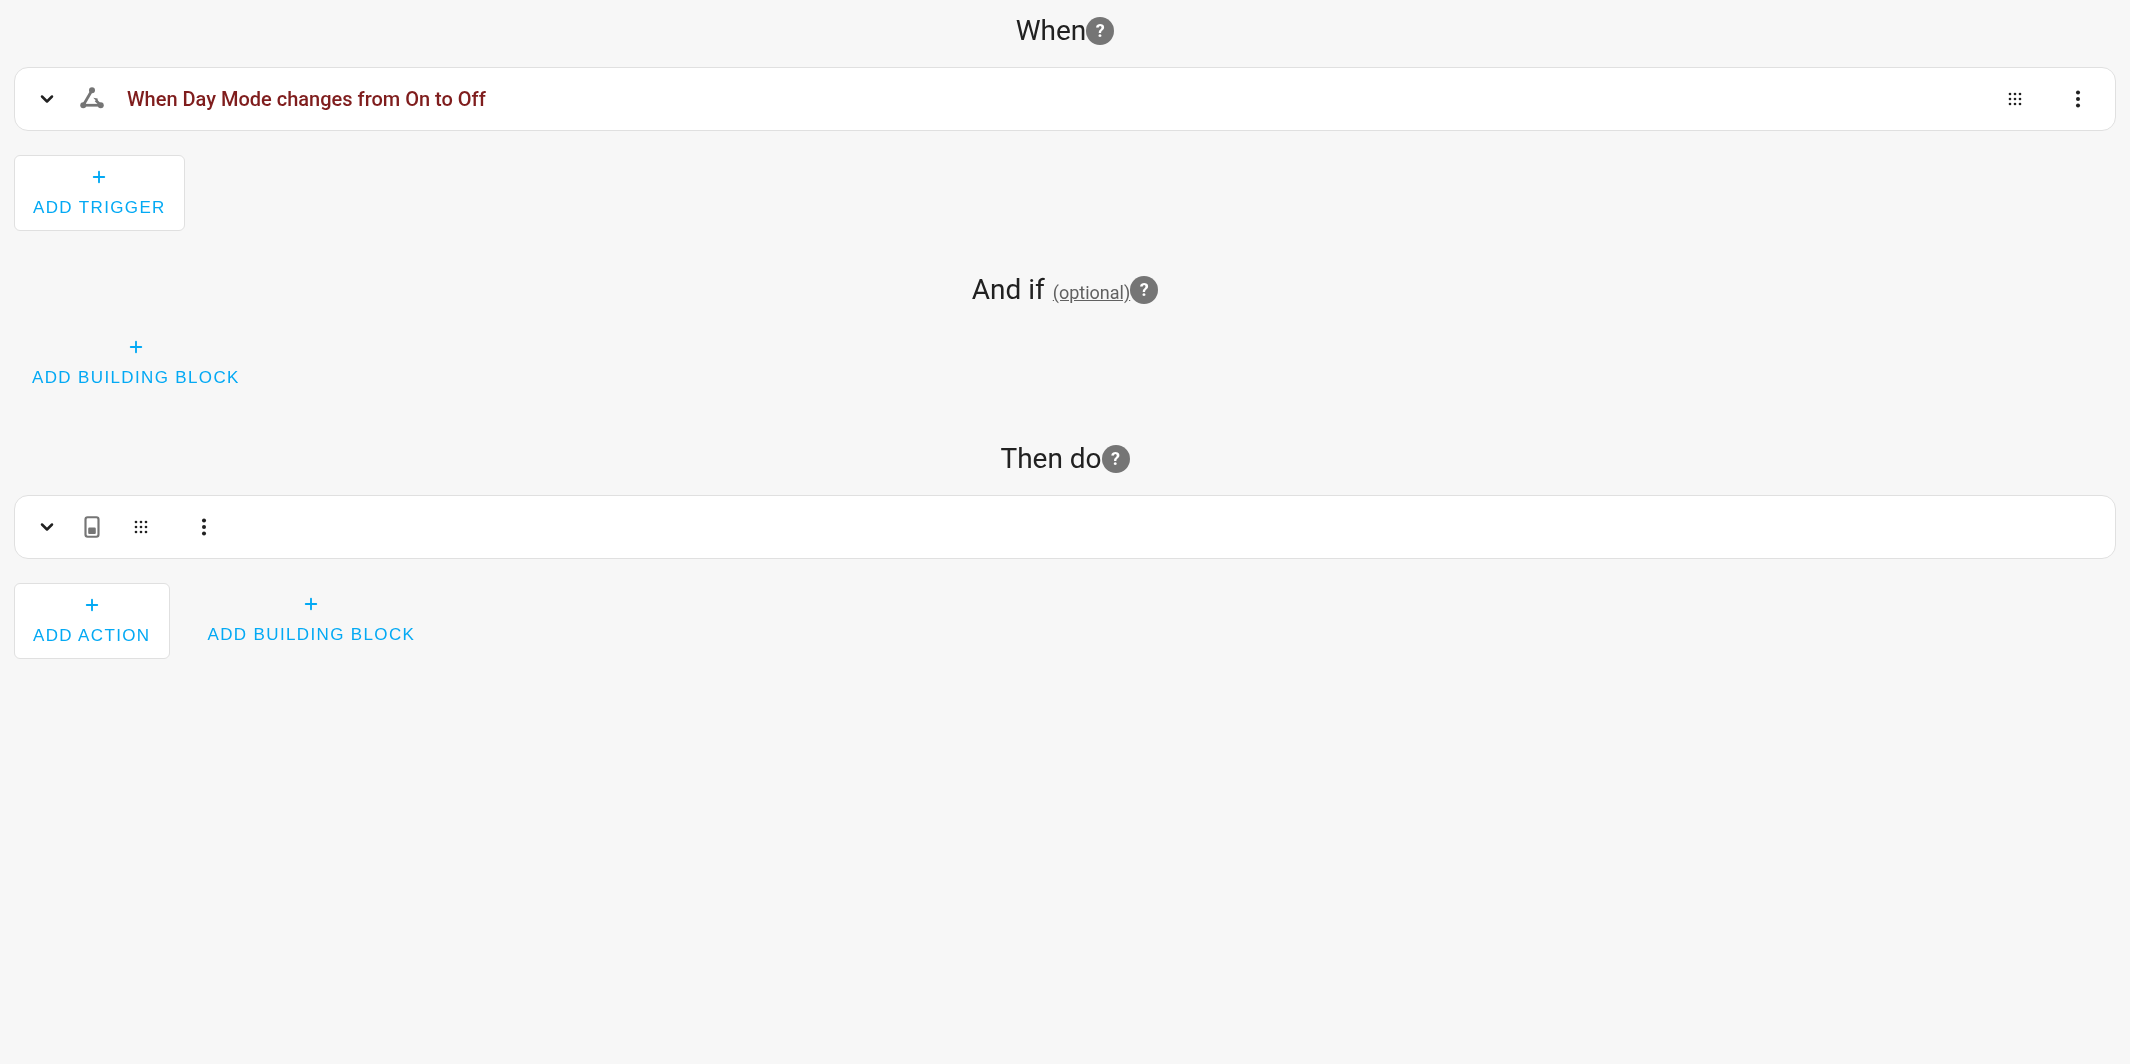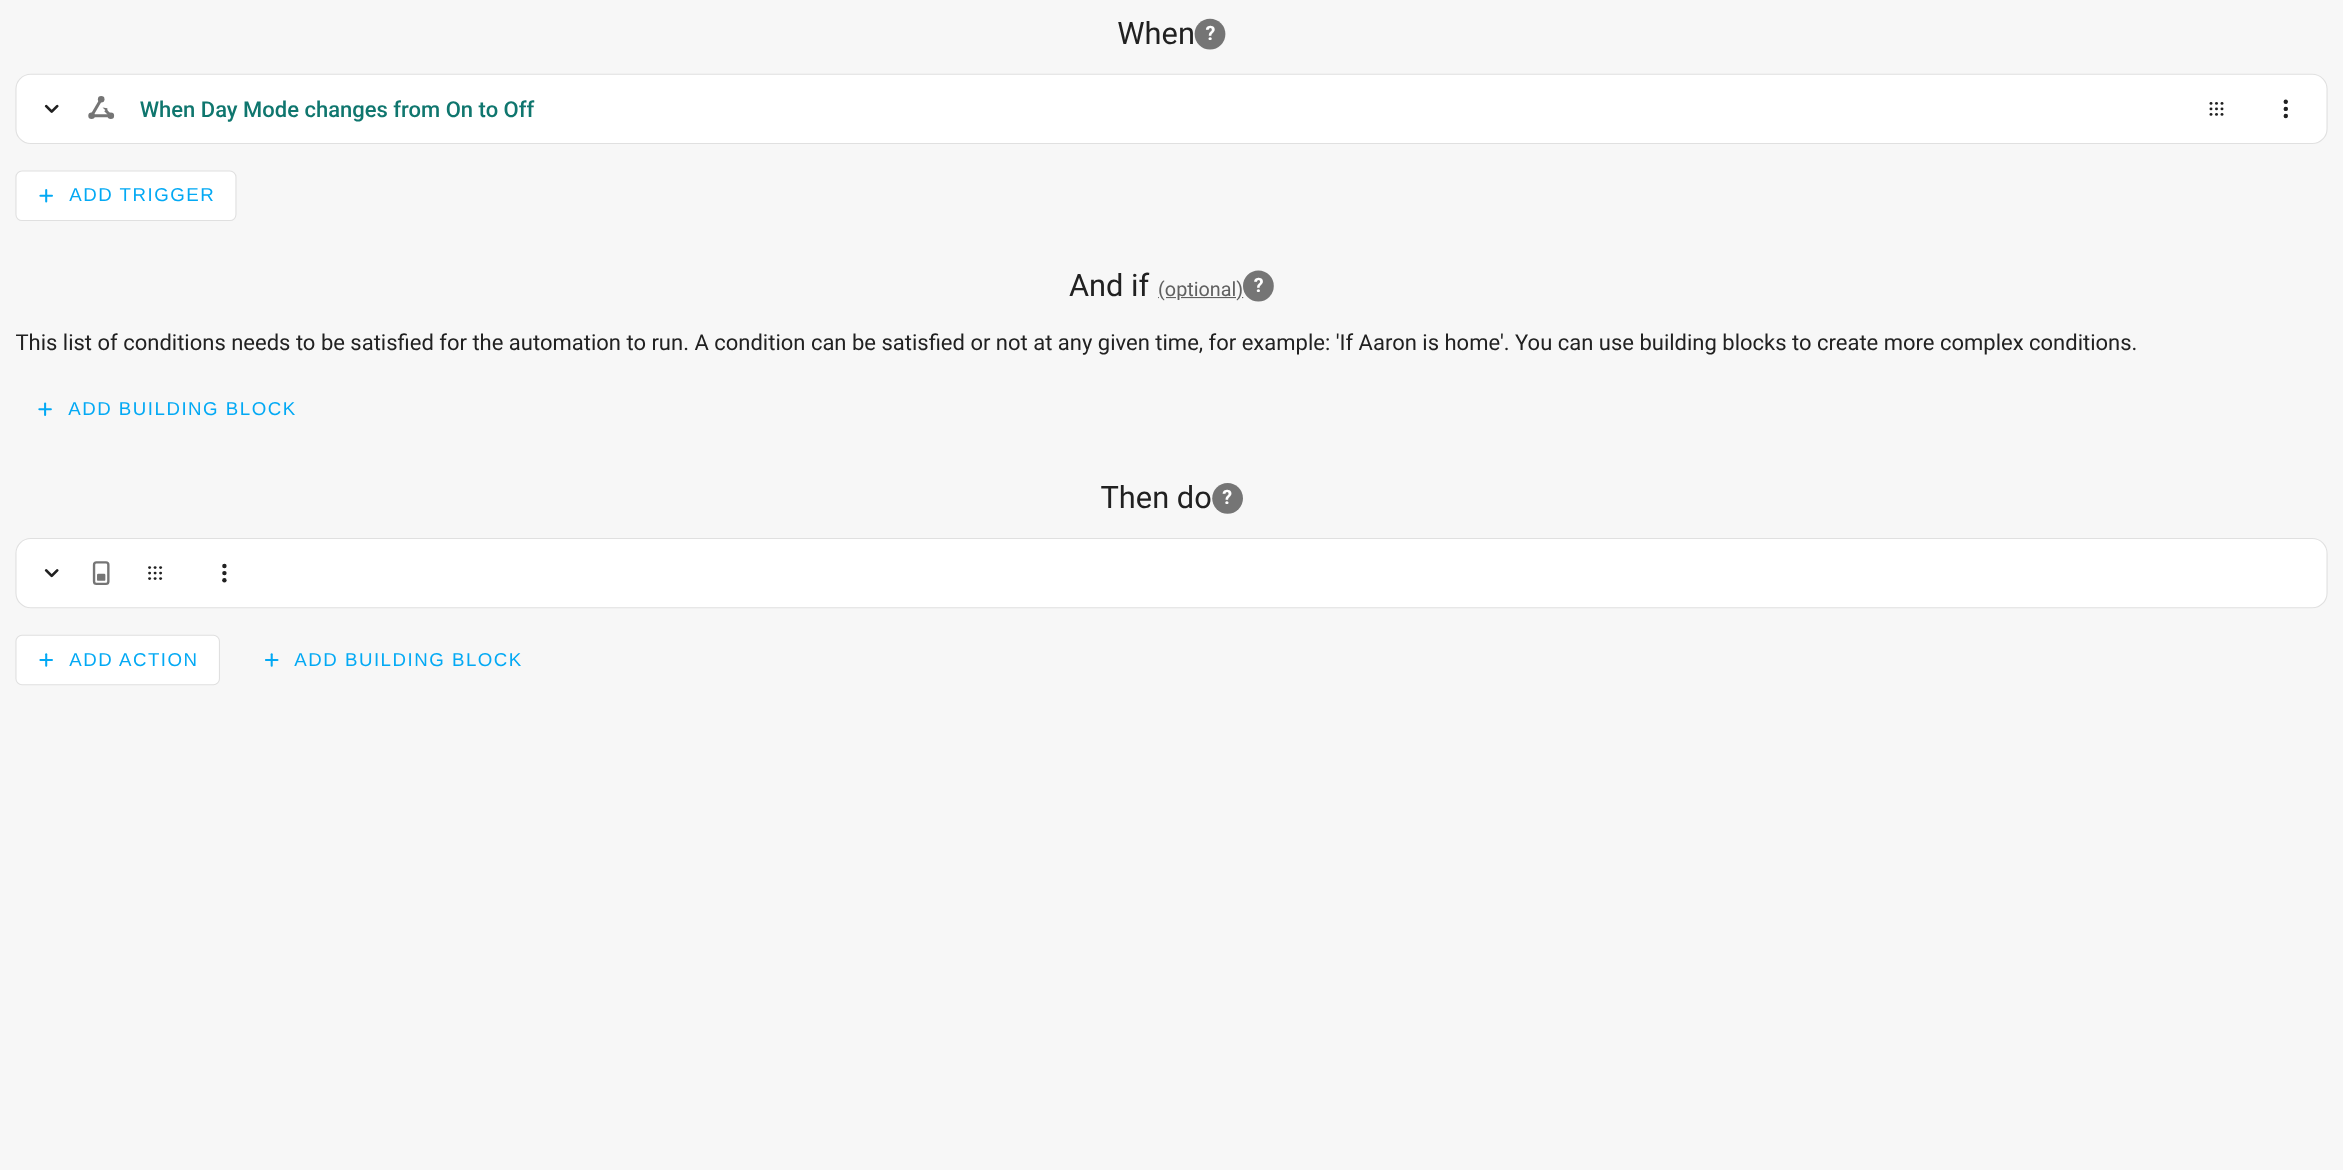--- a/index.html
+++ b/index.html
@@ -67,21 +67,21 @@
   }
   .card .entry-icon {
     width: 30px; height: 30px;
     flex-shrink: 0;
     color: #616161;
     display: flex; align-items: center; justify-content: center;
   }
   .card .entry-label {
     font-size: 20px;
     font-weight: 500;
-    color: #0f766e;
+    color: #7f1d1d;
     flex: 1;
   }
   .card .drag-handle, .card .kebab {
     cursor: pointer;
     color: #212121;
     flex-shrink: 0;
     padding: 4px;
   }
   .card .drag-handle { margin-right: 14px; }
   .btn-row { display: flex; gap: 20px; flex-wrap: wrap; }
@@ -92,20 +92,21 @@
     padding: 12px 18px;
     display: inline-flex;
     align-items: center;
     gap: 12px;
     cursor: pointer;
     font-size: 17px;
     font-weight: 500;
     letter-spacing: 0.08em;
     color: #03a9f4;
     text-transform: uppercase;
+    flex-direction: column;
   }
   .add-btn .plus { display: inline-flex; }
   svg { display: block; }
 </style>
 </head>
 <body>
 
 <div class="section">
   <div class="section-header">
     <h2 class="section-title">When</h2>
@@ -167,21 +168,20 @@
 
 <div class="section">
   <div class="section-header">
     <h2 class="section-title">
       <span>And if</span>
       <span class="optional">(optional)</span>
     </h2>
     <span class="help-icon">?</span>
   </div>
 
-  <p class="section-desc">This list of conditions needs to be satisfied for the automation to run. A condition can be satisfied or not at any given time, for example: 'If Aaron is home'. You can use building blocks to create more complex conditions.</p>
 
   <div class="btn-row">
     <button class="add-btn" style="border:none;background:transparent;">
       <span class="plus">
         <svg viewBox="0 0 24 24" width="18" height="18" fill="none" stroke="#03a9f4" stroke-width="2.5" stroke-linecap="round">
             <line x1="12" y1="5" x2="12" y2="19"></line>
             <line x1="5" y1="12" x2="19" y2="12"></line>
           </svg>
       </span>
       <span>Add Building Block</span>

